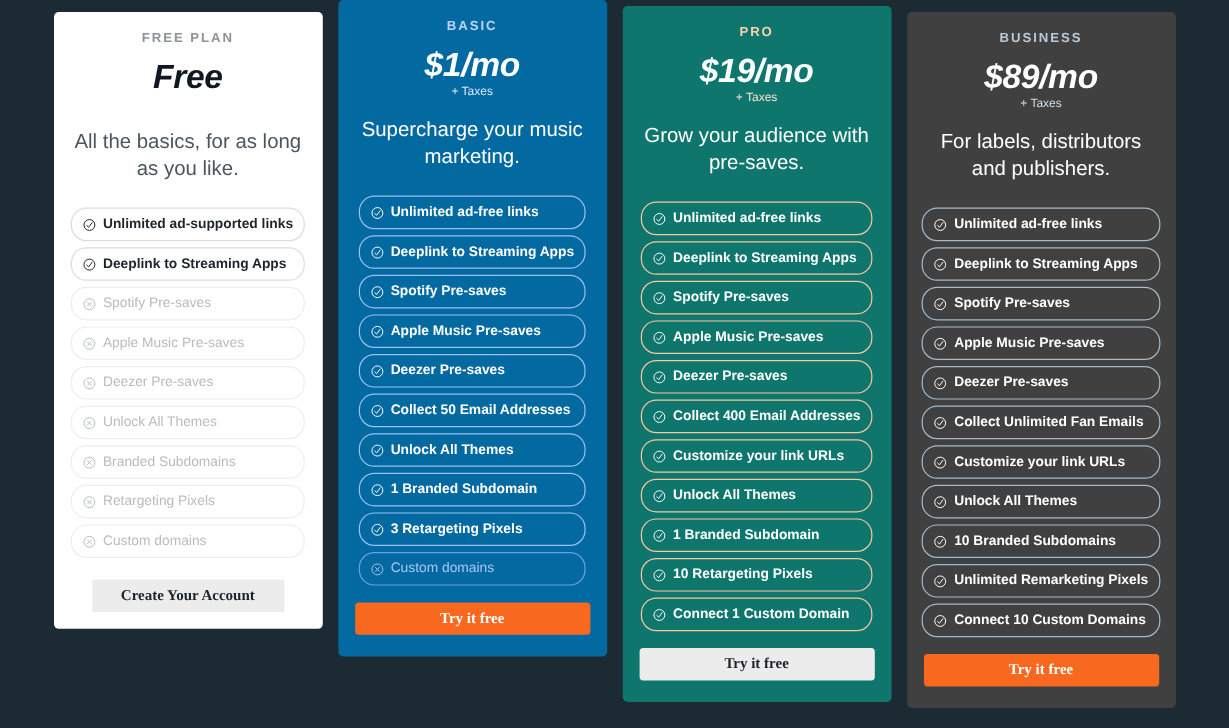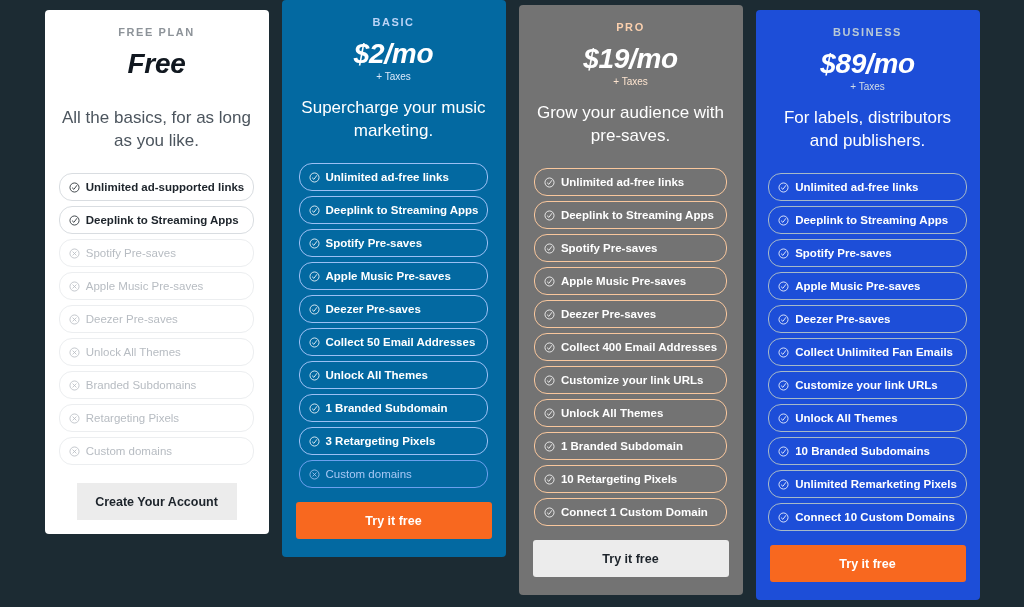--- a/index.html
+++ b/index.html
@@ -41,26 +41,26 @@
     background: #ffffff;
     margin-top: 10px;
     padding-bottom: 14px;
   }
   .plan-card.basic {
     background: #0369a1;
     margin-top: 0;
     padding-bottom: 18px;
   }
   .plan-card.pro {
-    background: #737373;
+    background: #0f766e;
     margin-top: 5px;
     padding-bottom: 18px;
   }
   .plan-card.business {
-    background: #1d4ed8;
+    background: #404040;
     margin-top: 10px;
     padding-bottom: 18px;
   }
 
   
   .plan-name {
     text-align: center;
     font-size: 11px;
     font-weight: bold;
     letter-spacing: 1.6px;
@@ -144,24 +144,24 @@
   .basic .feature { border-color: #9cc0f4; color: #ffffff; font-weight: bold; }
   .basic .feature.off { border-color: #6ba0ee; color: #a8c8f5; font-weight: normal; }
 
   .pro .feature { border-color: #f9c79d; color: #ffffff; font-weight: bold; }
 
   .business .feature { border-color: #a6b9c8; color: #ffffff; font-weight: bold; }
 
   
   .cta {
     margin-top: 14px;
-    height: 37px;
+    height: 27px;
     width: 100%;
     border: none;
-    font-family: Liberation Sans, sans-serif;
+    font-family: Liberation Serif, serif;
     font-size: 12.5px;
     font-weight: bold;
     cursor: pointer;
     display: flex;
     align-items: center;
     justify-content: center;
   }
   .cta.ghost {
     background: #ececec;
     color: #1d242b;
@@ -255,21 +255,21 @@
             <path stroke="currentColor" stroke-width="1.2" stroke-linecap="round" d="M5.6 5.6 L10.4 10.4 M10.4 5.6 L5.6 10.4"></path>
           </svg>
           <span>Custom domains</span>
         </li>
       </ul>
       <div class="spacer"></div>
       <button class="cta ghost">Create Your Account</button>
     </div>
     <div class="plan-card basic">
       <div class="plan-name">BASIC</div>
-      <div class="plan-price">$2/mo</div>
+      <div class="plan-price">$1/mo</div>
       <div class="plan-taxes">+ Taxes</div>
       <div class="plan-tagline">Supercharge your music marketing.</div>
       <ul class="features">
         <li class="feature">
           <svg class="ficon" viewBox="0 0 16 16" fill="none">
             <circle cx="8" cy="8" r="6.6" stroke="currentColor" stroke-width="1.2"></circle>
             <path stroke="currentColor" stroke-width="1.2" stroke-linecap="round" d="M4.9 8.6 L7.1 10.7 L11.3 5.1"></path>
           </svg>
           <span>Unlimited ad-free links</span>
         </li>

